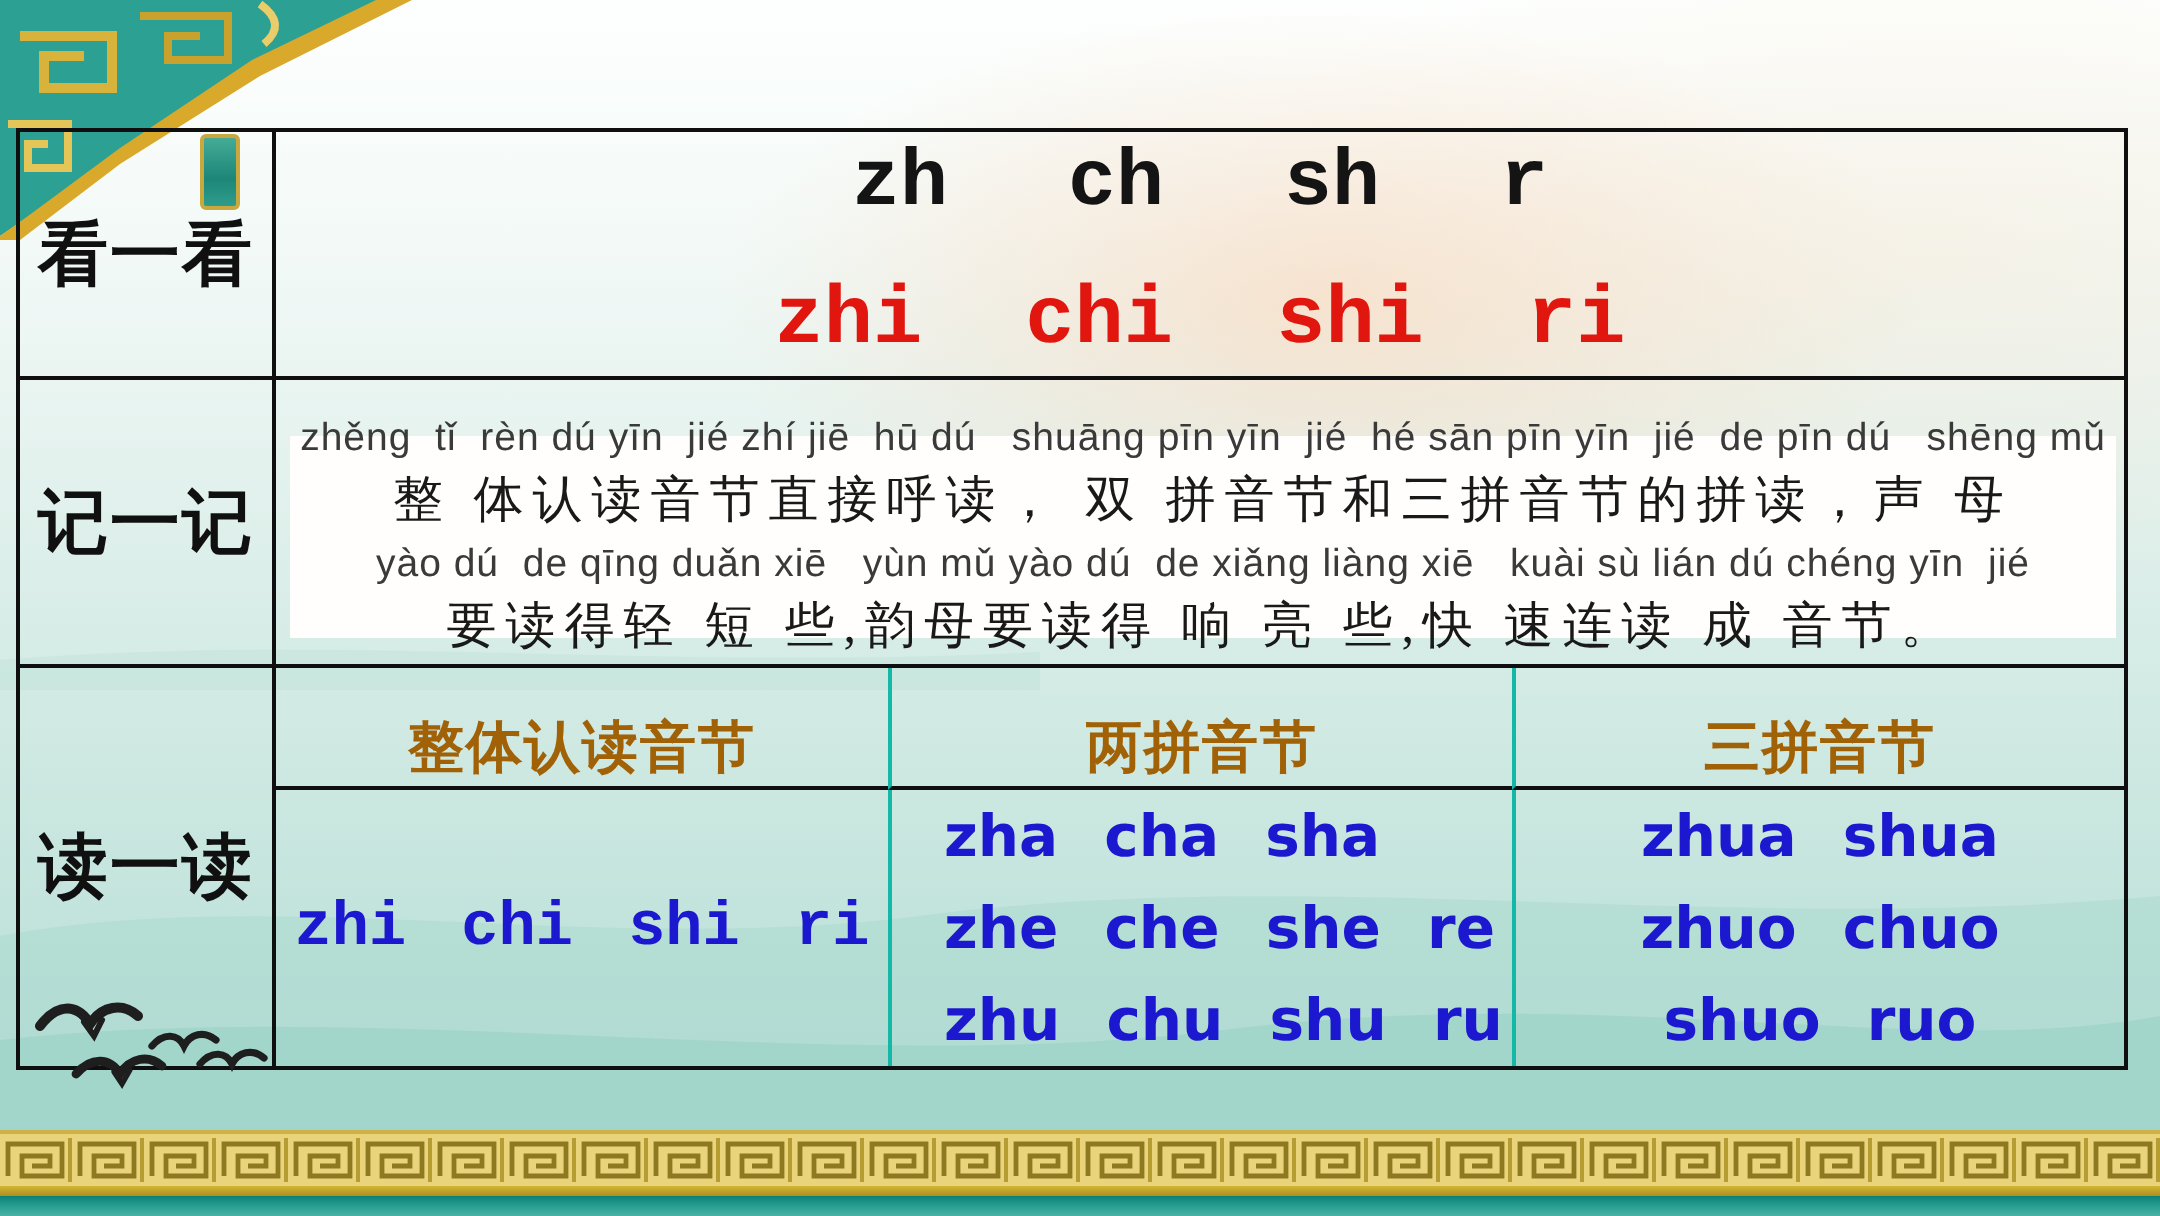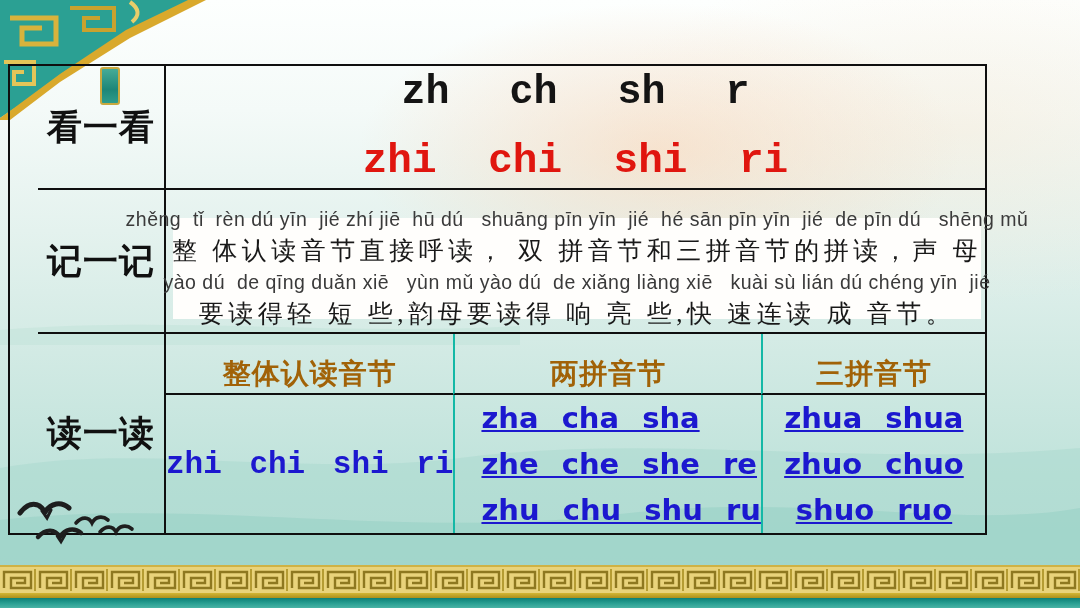--- a/index.html
+++ b/index.html
@@ -16,23 +16,23 @@
       linear-gradient(180deg,#fdfffe 0%,#f4faf8 18%,#e4f2ee 38%,#d2eae4 58%,#c0e3db 78%,#b4ded5 100%);
   }
   .bg svg{position:absolute;left:0;top:0;}
   .ornament{position:absolute;left:0;top:0;z-index:1;}
   .tab-deco{
     position:absolute;left:100px;top:67px;width:20px;height:38px;z-index:1;
     background:linear-gradient(180deg,#45ab97 0%,#1d8678 60%,#2f9c8b 100%);
     border:2px solid #c9a93f;border-radius:3px;box-sizing:border-box;
   }
   .table{
-    position:absolute;left:8px;top:64px;width:979px;height:471px;z-index:2;
+    position:absolute;left:8px;top:64px;width:1056px;height:471px;z-index:2;
     border:2.5px solid #0f0f0f;box-sizing:border-box;
-    display:grid;grid-template-columns:128px 1fr;grid-template-rows:124px 144px 1fr;padding-left:28px;
+    display:grid;grid-template-columns:128px 1fr;grid-template-rows:124px 144px 1fr;
   }
   .cell{box-sizing:border-box;}
   .label-cell{
     border-right:2px solid #0f0f0f;display:flex;align-items:center;justify-content:center;
     font-size:35px;font-weight:bold;color:#101010;letter-spacing:1px;
   }
   .rb{border-bottom:2px solid #0f0f0f;}
   
   .look-cell{display:flex;flex-direction:column;align-items:center;justify-content:center;gap:23px;}
   .look-initials{
@@ -67,21 +67,21 @@
   .lb{border-left:2px solid #14b8a6;box-sizing:border-box;}
   .sub-body{display:flex;flex-direction:column;justify-content:center;box-sizing:border-box;}
   .body-center{align-items:center;}
   .body-left{align-items:flex-start;padding-left:26px;}
   .mono-blue{
     font-family:"Liberation Mono", monospace;font-weight:600;font-size:31px;color:var(--blue);
     word-spacing:9px;white-space:pre;
   }
   .syl-line{
     font-family:"DejaVu Sans", sans-serif;font-weight:700;font-size:29px;color:var(--blue);
-    line-height:46px;word-spacing:13px;white-space:pre;text-decoration:underline;
+    line-height:46px;word-spacing:13px;white-space:pre;
   }
   .birds{position:absolute;left:8px;top:490px;z-index:3;}
   .band-meander{
     position:absolute;left:0;top:565px;width:1080px;height:28px;z-index:4;
     border-top:2px solid #cfb245;box-sizing:border-box;
   }
   .band-line{position:absolute;left:0;top:593px;width:1080px;height:5px;z-index:4;
     background:linear-gradient(180deg,#d3b634,#ac8f1d);}
   .band-teal{position:absolute;left:0;top:598px;width:1080px;height:10px;z-index:4;
     background:linear-gradient(180deg,#0d8076,#2aa093 55%,#49b3a5);}

